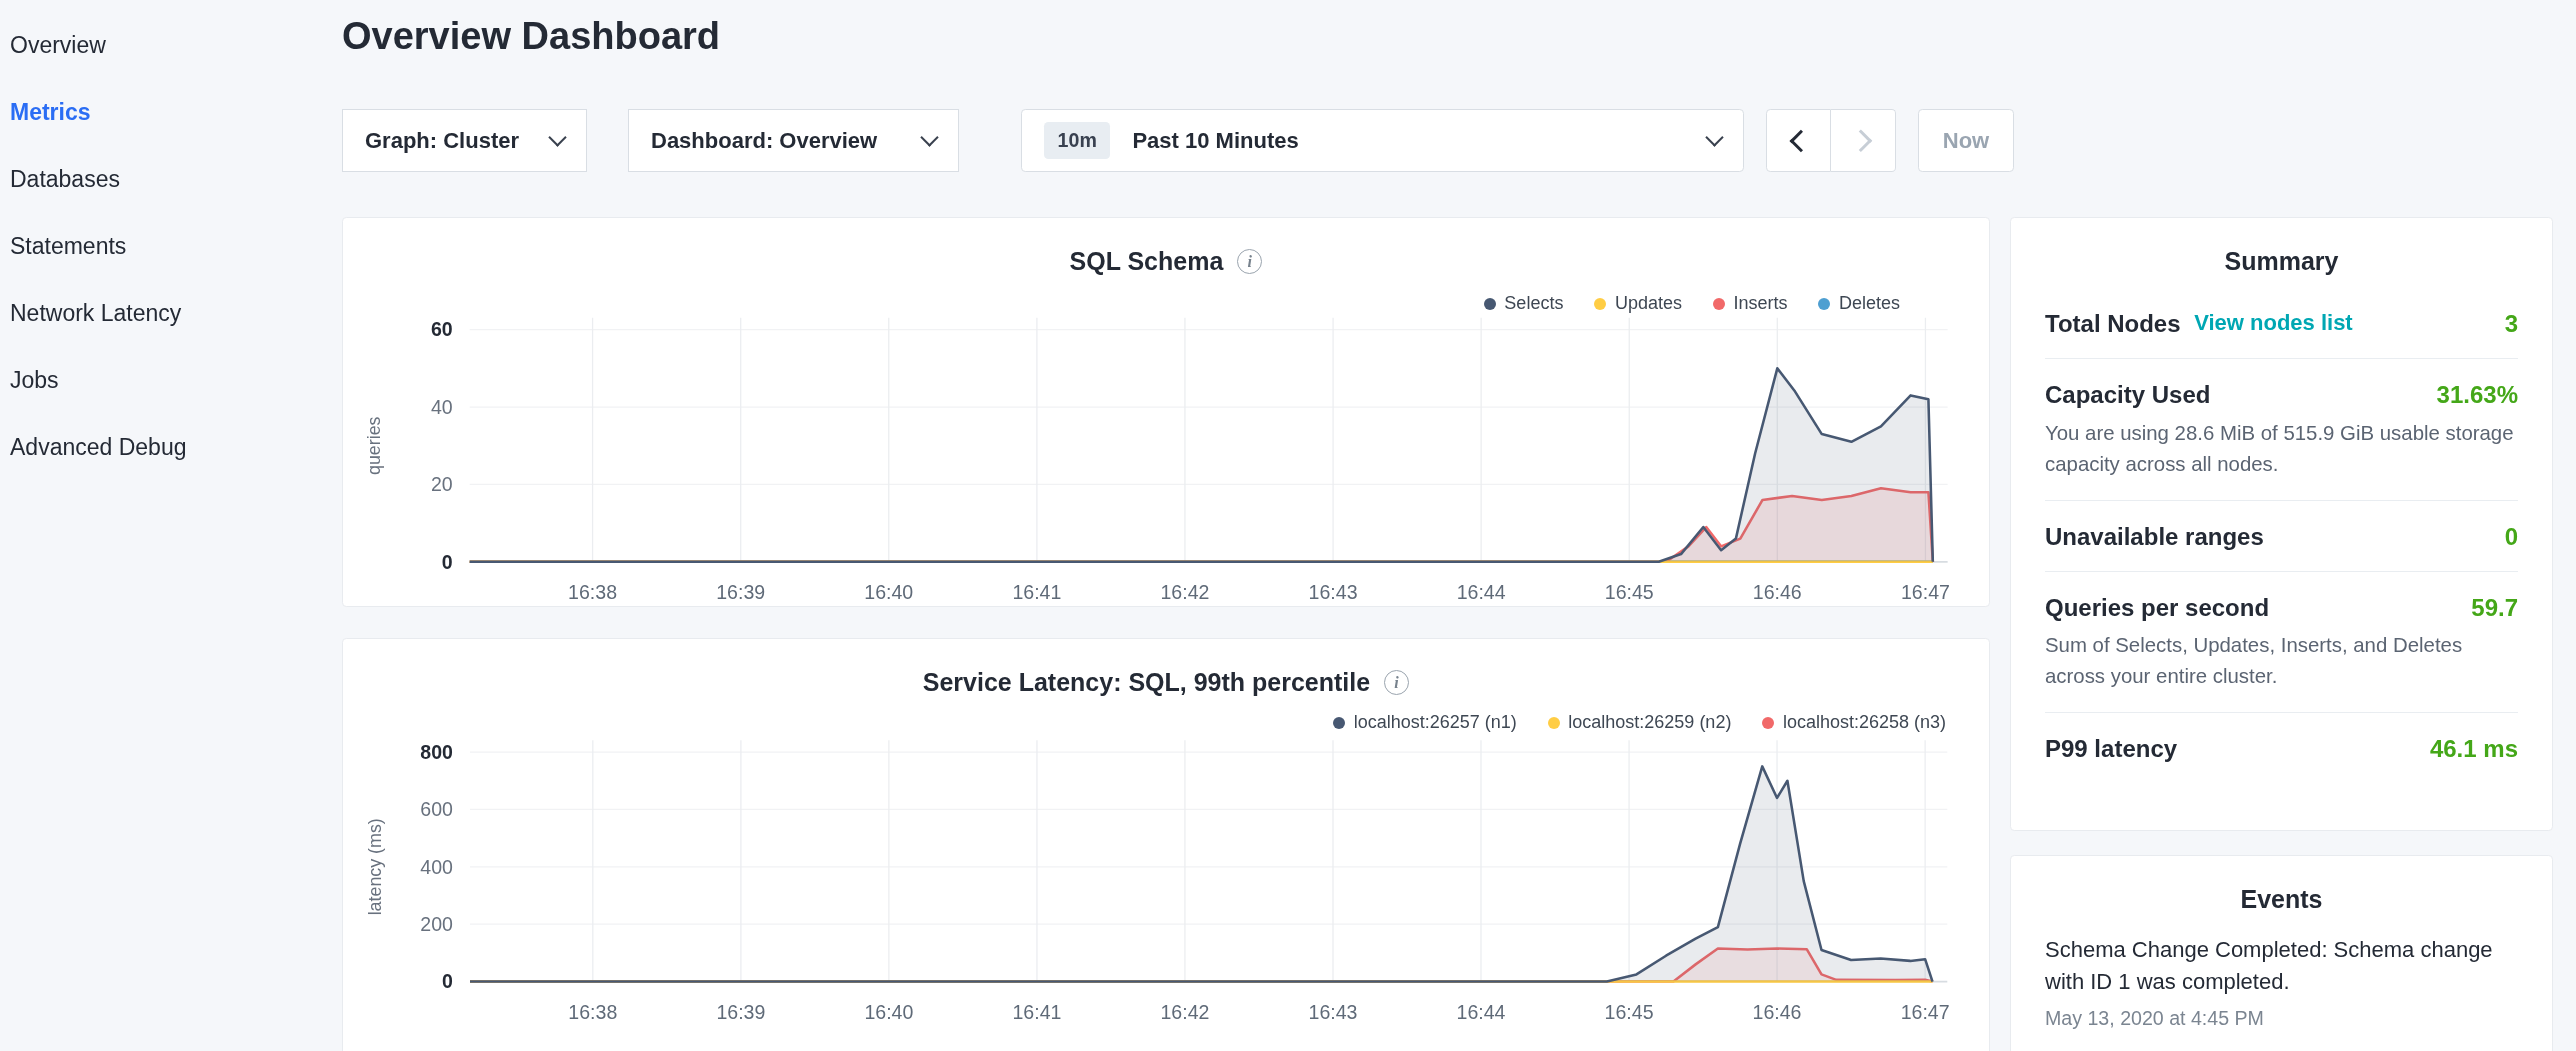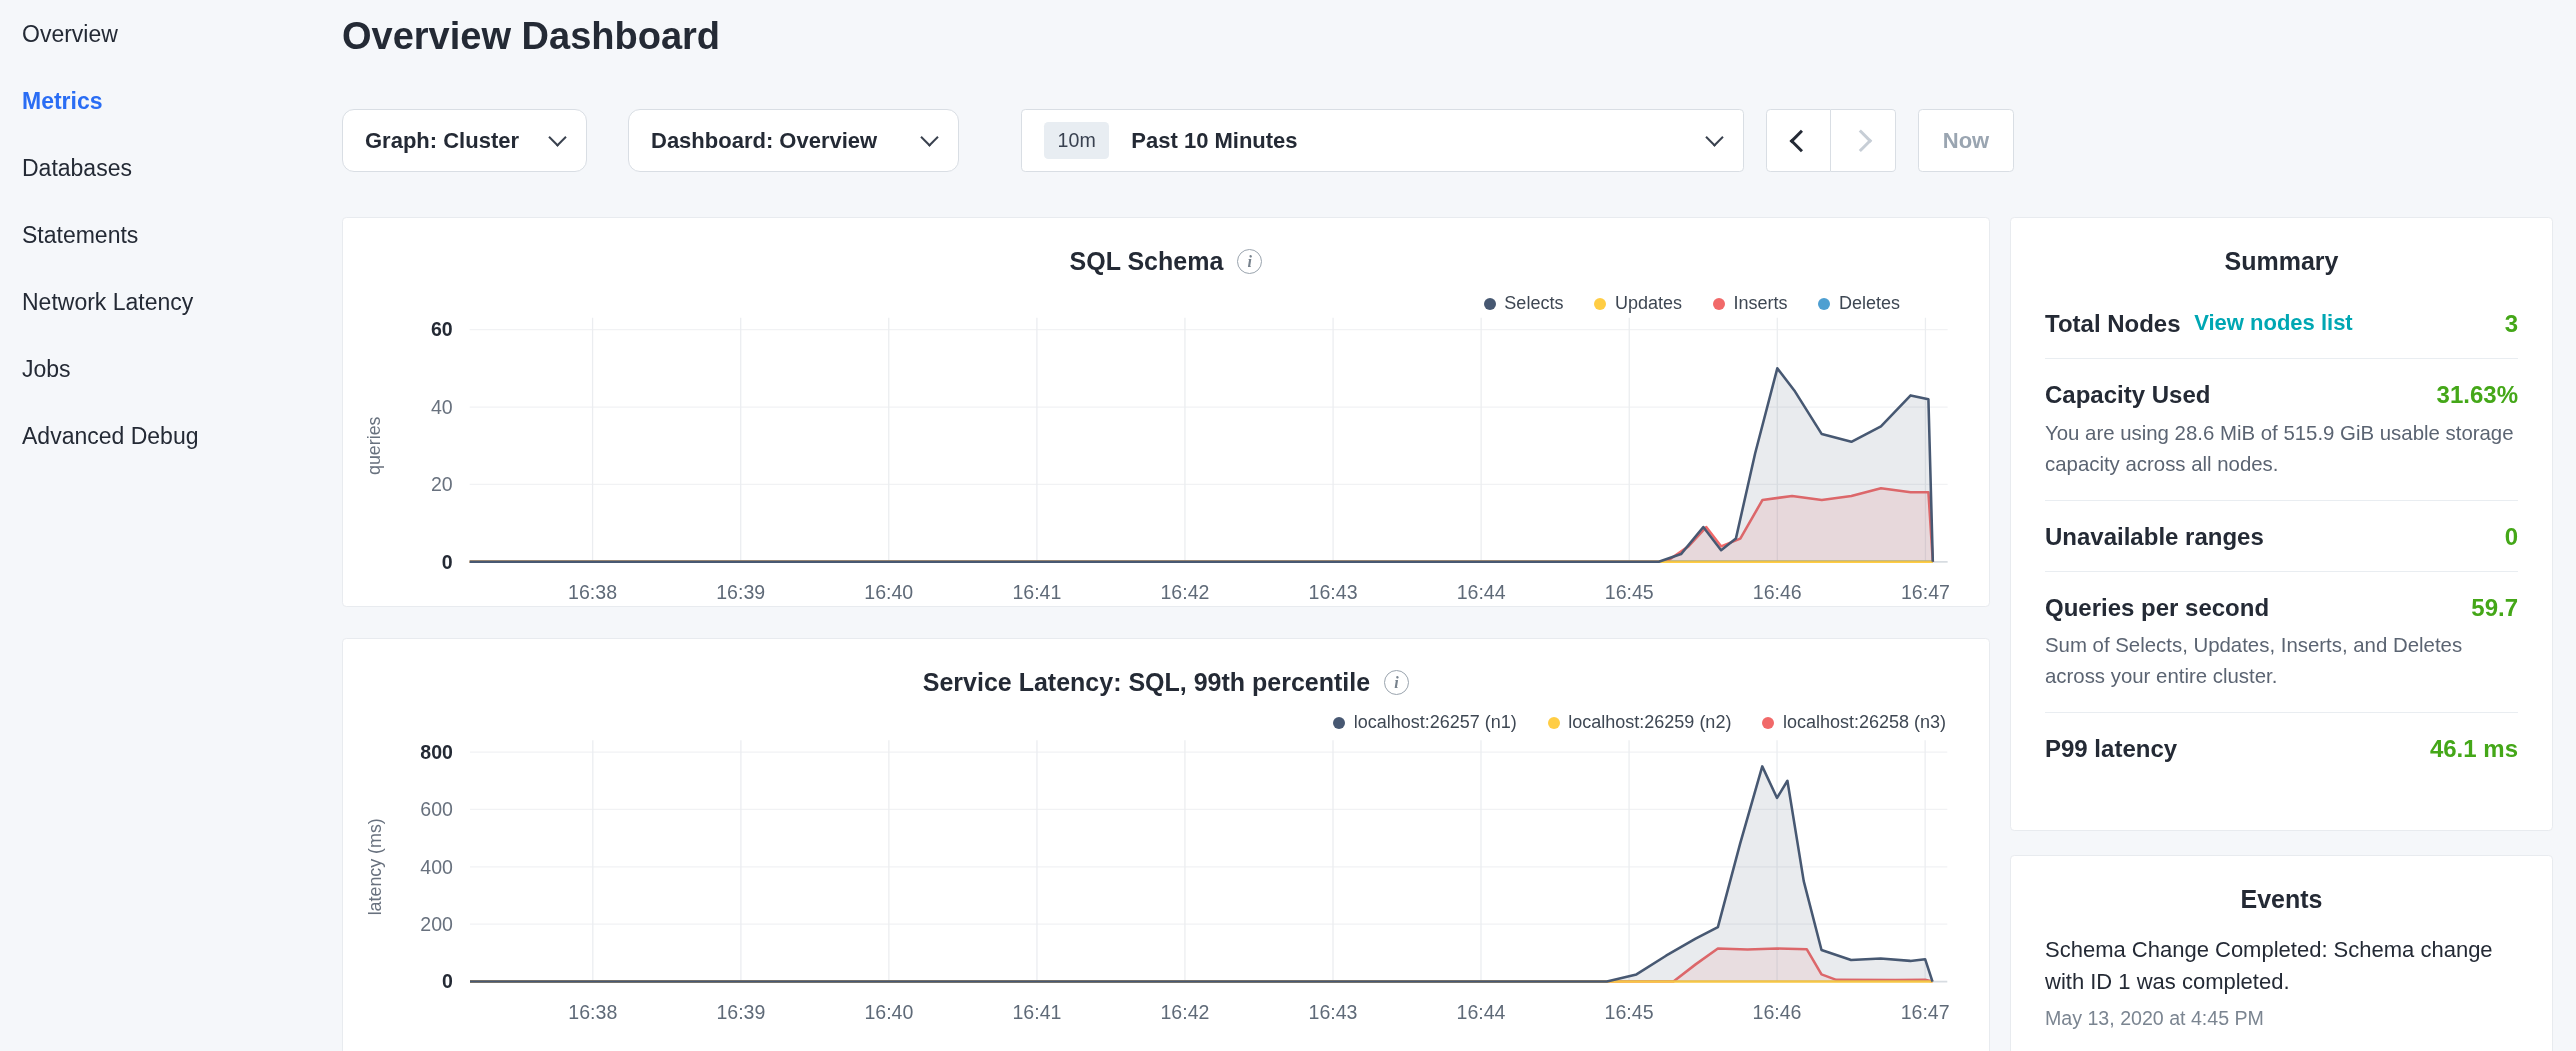--- a/index.html
+++ b/index.html
@@ -2,34 +2,34 @@
 <html style="font-size:13.6px"><head>
 <meta charset="utf-8">
 <style>
   html,body{margin:0;padding:0}
   body{
     width:2576px;height:1051px;position:relative;overflow:hidden;
     background:#f5f7fa;color:#242a35;
     font-family:"Liberation Sans",sans-serif;
   }
   
-  .sidebar{position:absolute;left:0;top:1px;width:332px;padding-left:22px;box-sizing:border-box}
+  .sidebar{position:absolute;left:0;top:12px;width:332px;padding-left:10px;box-sizing:border-box}
   .nav-item{height:67px;display:flex;align-items:center;font-size:23px;color:#242a35;cursor:pointer}
   .nav-item.active{color:#2a6df4;font-weight:600}
   
   .page-title{position:absolute;left:342px;top:15.3px;margin:0;font-size:38px;font-weight:600;color:#242a35}
   
-  .ctl-btn{position:absolute;top:109px;height:63px;background:#fff;border:0.9px solid #d9dee4;border-radius:12px;
+  .ctl-btn{position:absolute;top:109px;height:63px;background:#fff;border:0.9px solid #d9dee4;border-radius:0;
     display:flex;align-items:center;justify-content:space-between;padding:0 22px;box-sizing:border-box;
     font-size:22px;font-weight:600;color:#242a35;font-family:inherit;cursor:pointer}
   #graph-btn{left:342px;width:245px}
   #dashboard-btn{left:628px;width:331px}
   #time-picker{position:absolute;left:1021px;top:109px;width:723px;height:63px;background:#fff;border:0.9px solid #d9dee4;
     border-radius:4.3px;display:flex;align-items:center;padding:0 22px;box-sizing:border-box;cursor:pointer}
-  .badge{background:#e8edf2;border-radius:4.3px;padding:6.8px 13.6px;font-size:19.6px;font-weight:400;color:#394150;margin-right:22px}
+  .badge{background:#e8edf2;border-radius:4.3px;padding:6.8px 13.6px;font-size:19.6px;font-weight:700;color:#394150;margin-right:22px}
   .tw-label{font-size:22px;font-weight:600;color:#242a35}
   .chev-down{width:11px;height:11px;border-right:2.6px solid #39414e;border-bottom:2.6px solid #39414e;
     transform:rotate(45deg);flex:none;margin-left:18.7px;margin-top:-6.8px}
   #time-picker .chev-down{margin-left:auto}
   .pager{position:absolute;left:1766px;top:109px;display:flex}
   .pager button{width:65px;height:63px;background:#fff;border:0.9px solid #d9dee4;display:flex;align-items:center;
     justify-content:center;cursor:pointer;padding:0;box-sizing:border-box}
   .pager button:first-child{border-radius:4.3px 0 0 4.3px}
   .pager button:last-child{border-left:none;border-radius:0 4.3px 4.3px 0}
   .chev-left{width:12.8px;height:12.8px;border-left:3.4px solid #242a35;border-bottom:3.4px solid #242a35;transform:rotate(45deg);margin-left:5.1px}

